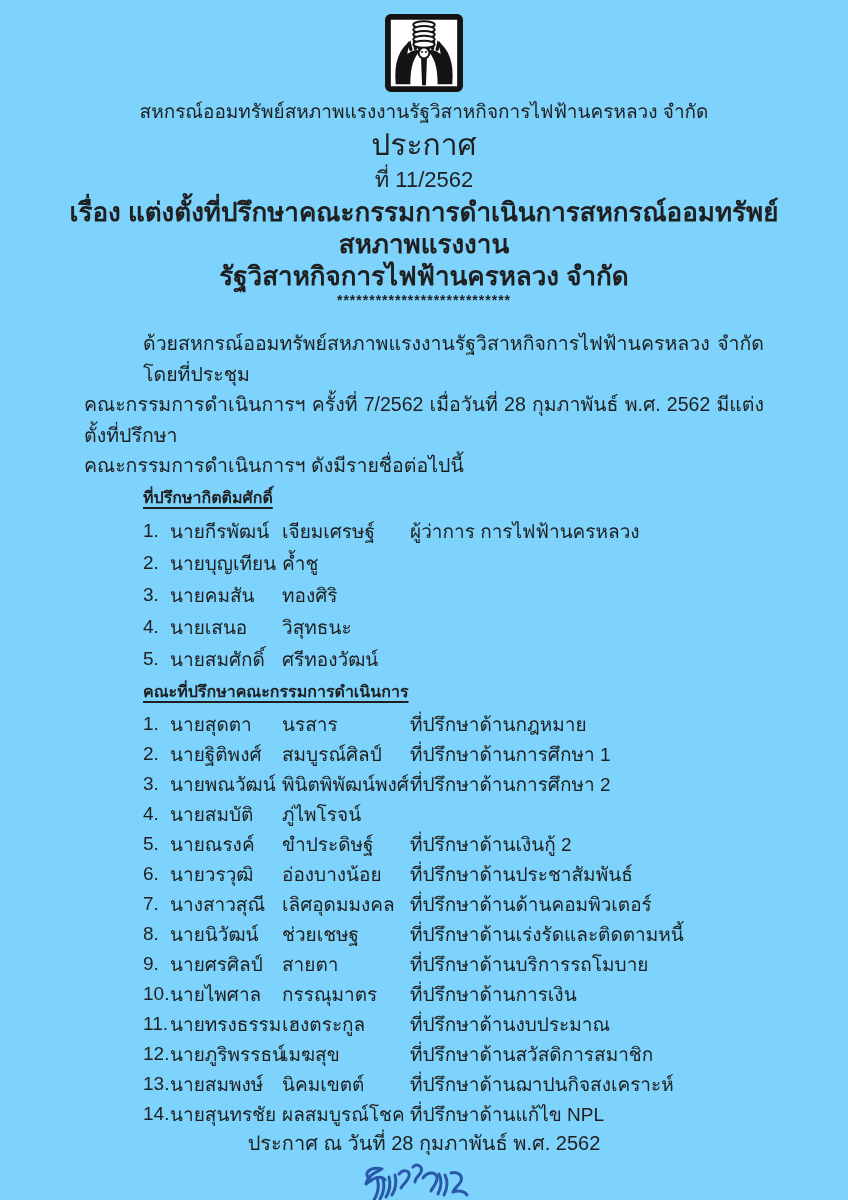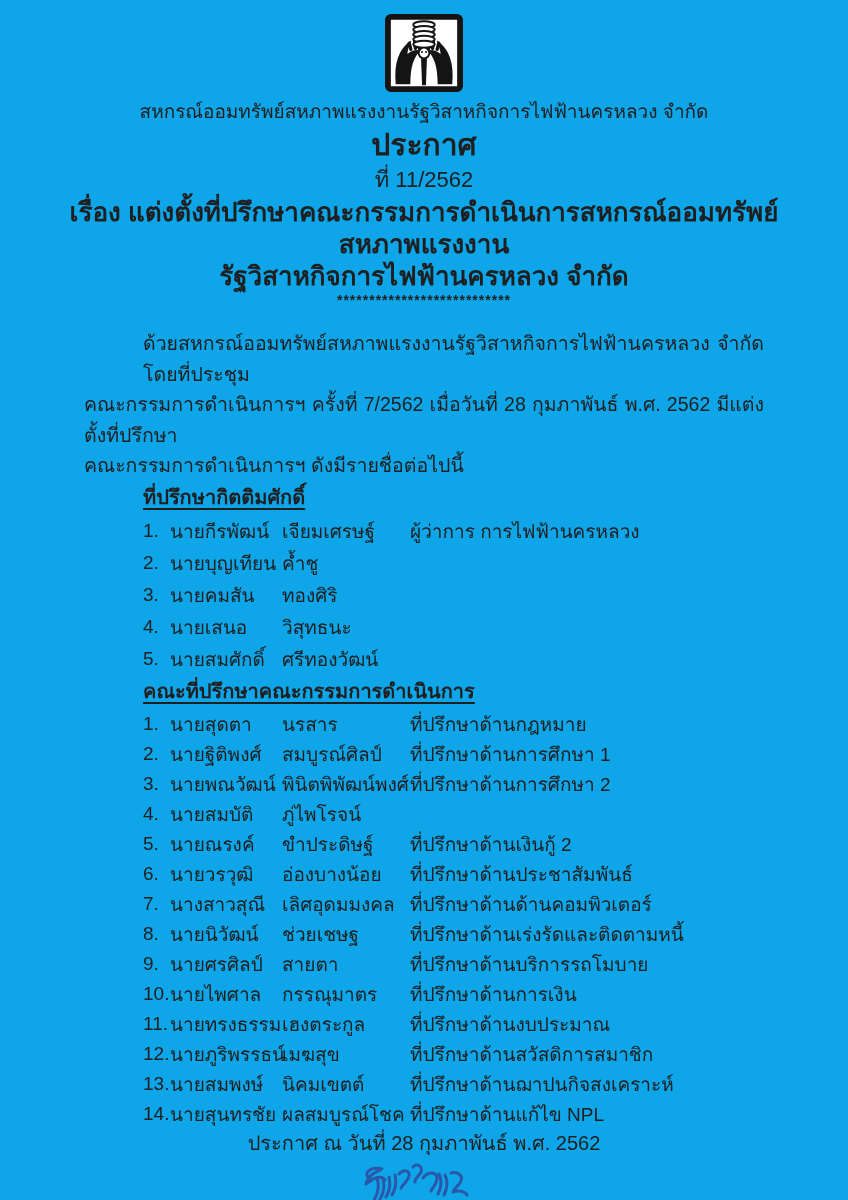--- a/index.html
+++ b/index.html
@@ -1,34 +1,34 @@
 <!DOCTYPE html>
 <html><head>
 <meta charset="utf-8">
 <style>
   html,body{margin:0;padding:0;background:#ffffff;}
   .page{
-    width:848px;height:1200px;margin:0 auto;background:#0ea5e9;
+    width:848px;height:1200px;margin:0 auto;background:#7dd3fc;
     font-family:"Liberation Sans","DejaVu Sans",sans-serif;
     color:#1f1f1f;position:relative;box-sizing:border-box;
     padding-top:14px;overflow:hidden;
   }
   .center{text-align:center;}
   .logo-wrap{width:78px;height:78px;margin:0 auto;}
   .org-line{font-size:19px;line-height:24px;margin-top:8px;}
-  .doc-title{font-size:30px;line-height:38px;font-weight:bold;margin-top:2px;}
+  .doc-title{font-size:30px;line-height:38px;font-weight:normal;margin-top:2px;}
   .doc-no{font-size:22px;line-height:32px;font-weight:500;}
   .subject{font-size:26px;line-height:32px;font-weight:bold;}
   .divider{font-size:14px;line-height:16px;letter-spacing:1px;font-weight:bold;}
   .body-block{margin:20px 84px 0 84px;font-size:19.5px;}
   .body-line{line-height:30.5px;white-space:nowrap;}
   .body-line.justify{text-align:justify;text-align-last:justify;white-space:normal;}
   .body-line.first{padding-left:59px;}
   .sec-heading{
-    margin-left:143px;font-size:20px;line-height:29px;font-weight:bold;
+    margin-left:143px;font-size:16px;line-height:29px;font-weight:bold;
     text-decoration:underline;text-underline-offset:4px;text-decoration-thickness:1.5px;
     margin-top:2px;
   }
   .roster{margin-left:143px;margin-top:3px;}
   .roster-row{display:grid;grid-template-columns:27px 112px 128px 1fr;align-items:center;font-size:19px;}
   .roster.r1 .roster-row{height:32.2px;}
   .roster.r2 .roster-row{height:30px;}
   .c-no,.c-name,.c-surname,.c-role{white-space:nowrap;}
   .footer-date{font-size:20px;line-height:28px;}
   .sig-wrap{height:54px;margin-top:4px;display:flex;justify-content:center;align-items:center;}

